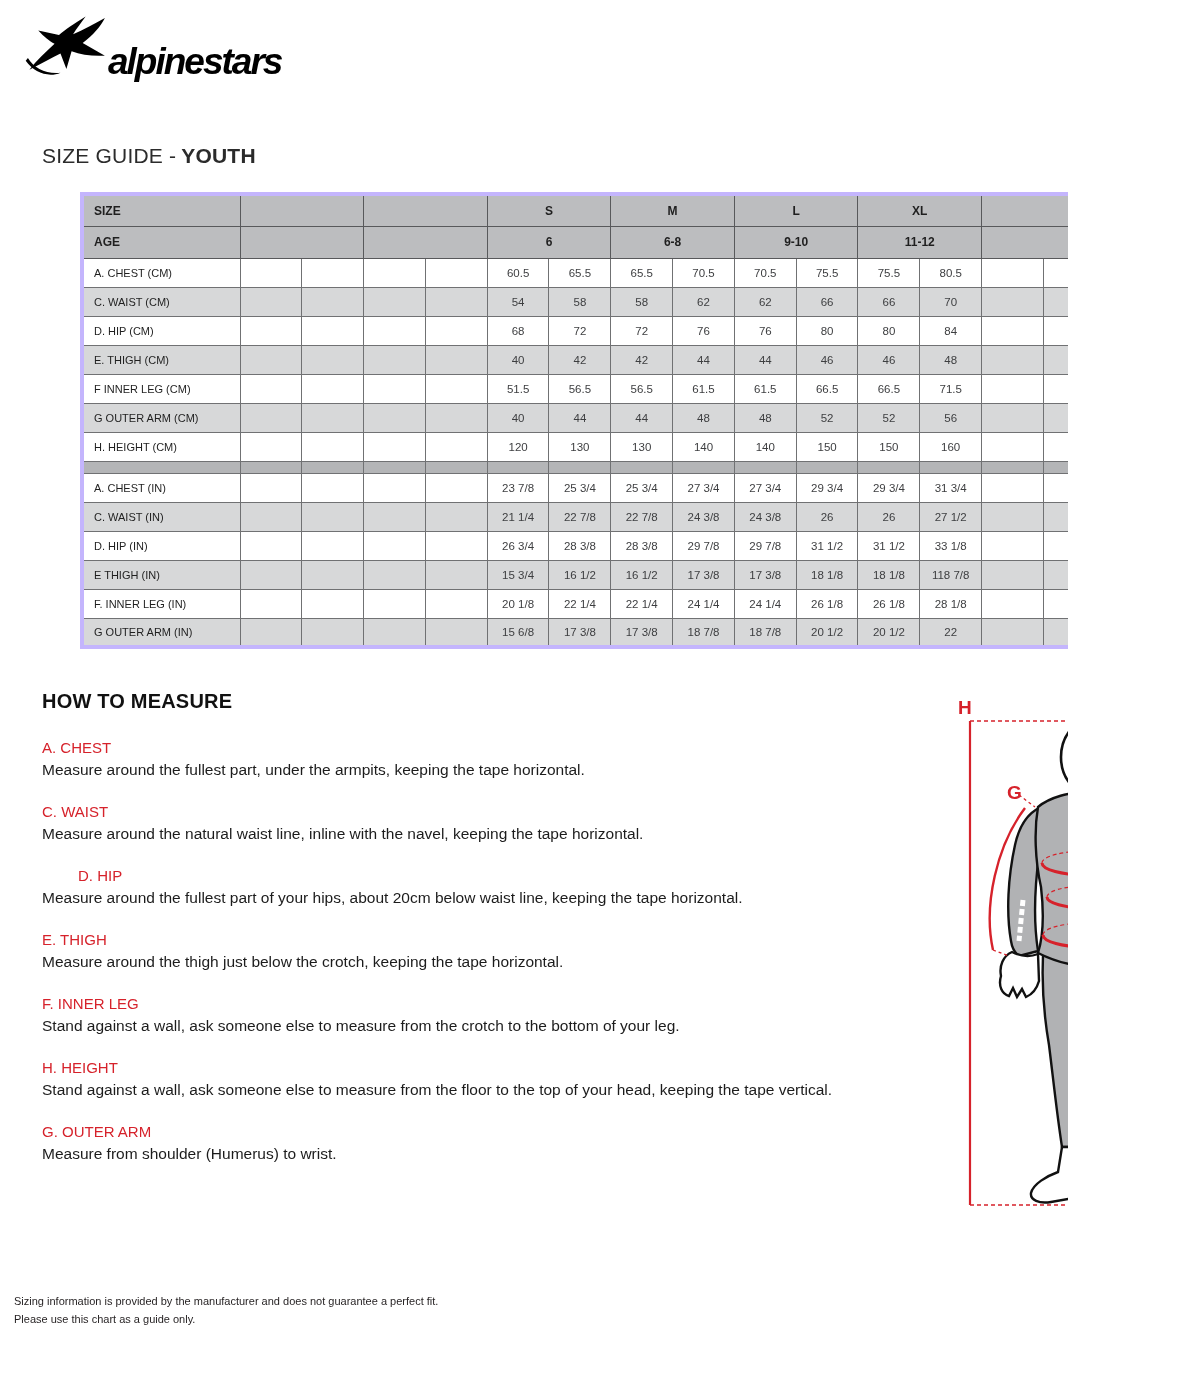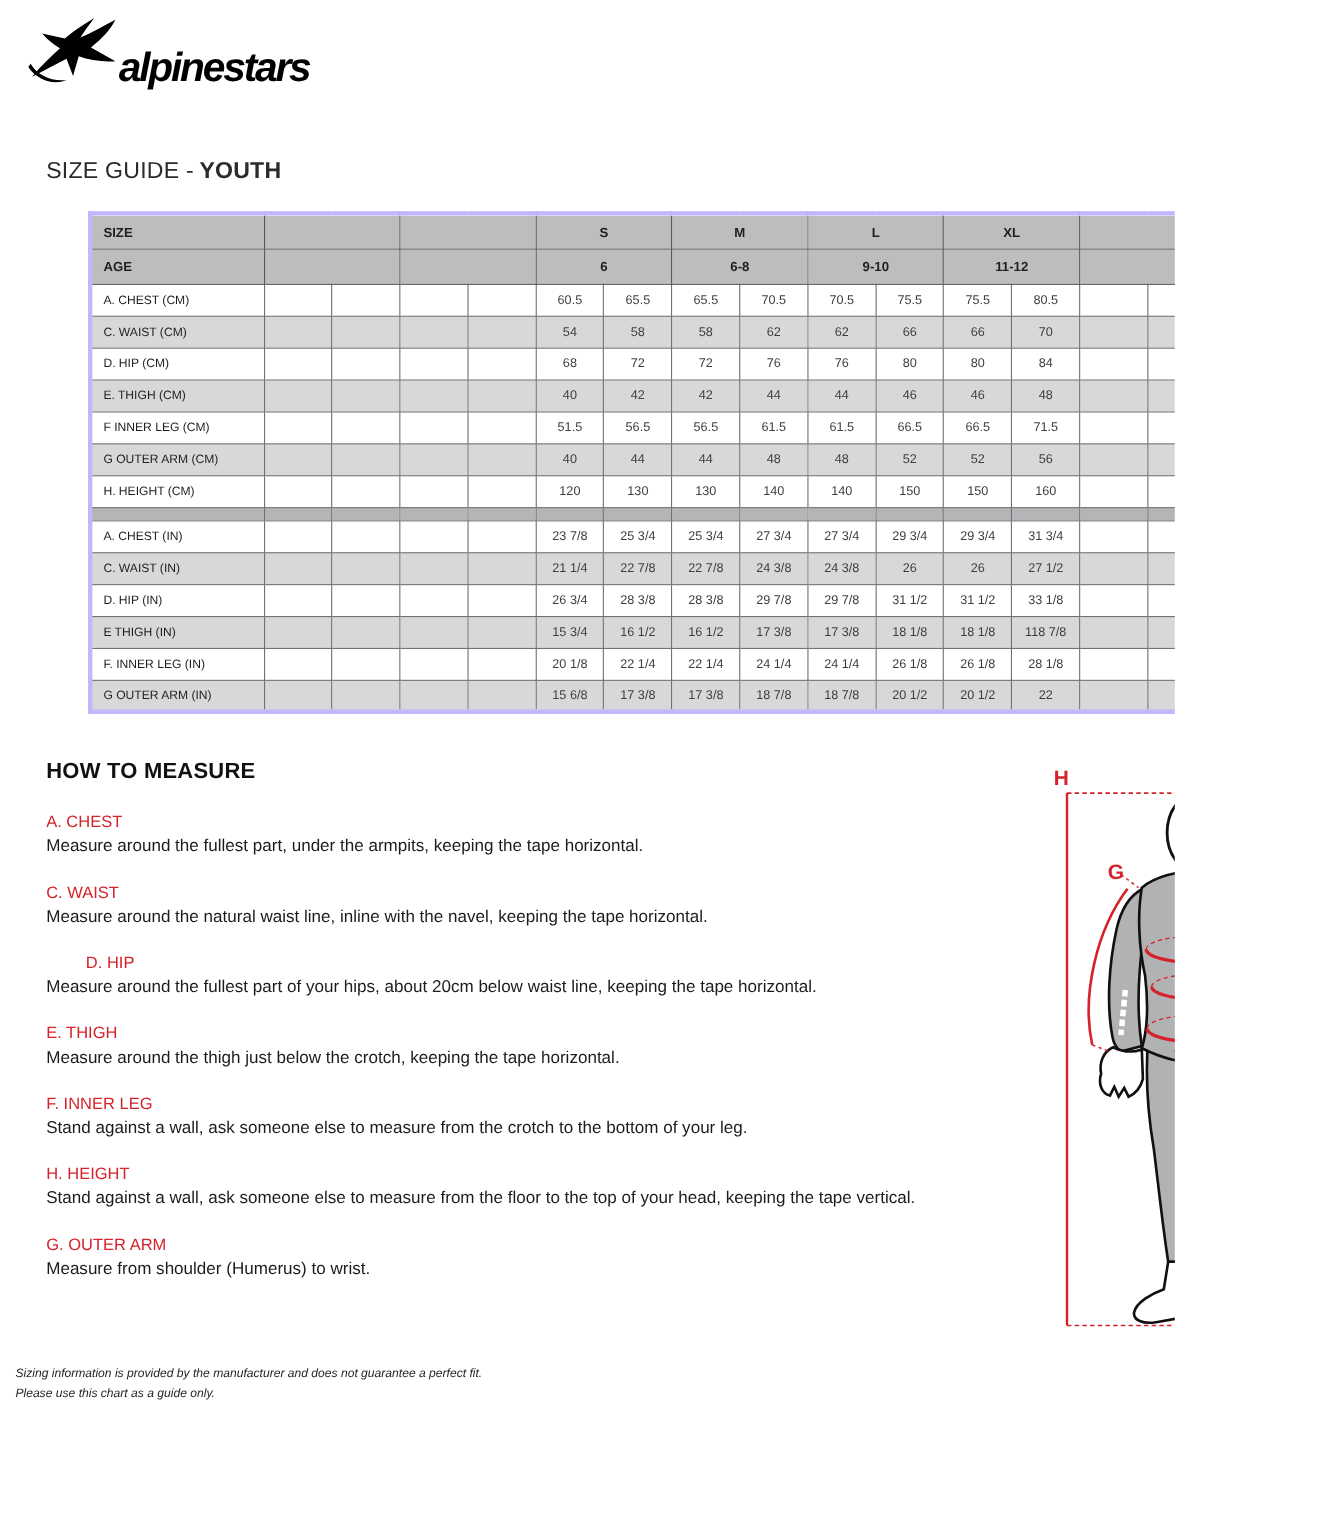--- a/index.html
+++ b/index.html
@@ -33,21 +33,21 @@
   #size-table tr.sep td { background:#b4b5b7; height:12px; }
   
   .measure { position:absolute; left:42px; top:690px; width:900px; }
   .measure h2 { font-size:20px; font-weight:700; color:#111; margin-bottom:26px; letter-spacing:0.2px; }
   .m-item { margin-bottom:24px; }
   .m-title { font-size:15px; font-weight:400; margin-bottom:5px; }
   .m-desc { font-size:15.5px; color:#1c1c1c; }
   
   .diagram { position:absolute; left:935px; top:695px; width:266px; height:600px; }
   
-  .footer { position:absolute; left:14px; top:1240px; font-size:11px; color:#231f20; line-height:18px;font-style:italic; }
+  .footer { position:absolute; left:14px; top:1292px; font-size:11px; color:#231f20; line-height:18px; }
 </style>
 </head>
 <body>
 
 <div id="page">
 
   <svg class="logo" viewBox="0 0 285 90">
     <g transform="translate(0,2) scale(0.74)" fill="#000">
       <path d="M86 6 C70 16 58 24 50 31 L22 25 C30 34 37 39 44 43 C32 54 20 65 10 78 C26 70 40 62 52 56 L60 77 L67 53 C80 58 96 60 112 59 L82 42 C96 31 106 20 112 8 C97 16 83 24 69 30 C74 22 80 14 86 6 Z"></path>
       <path d="M8 62 C16 76 33 84 52 82 C36 89 16 82 5 66 Z"></path>

